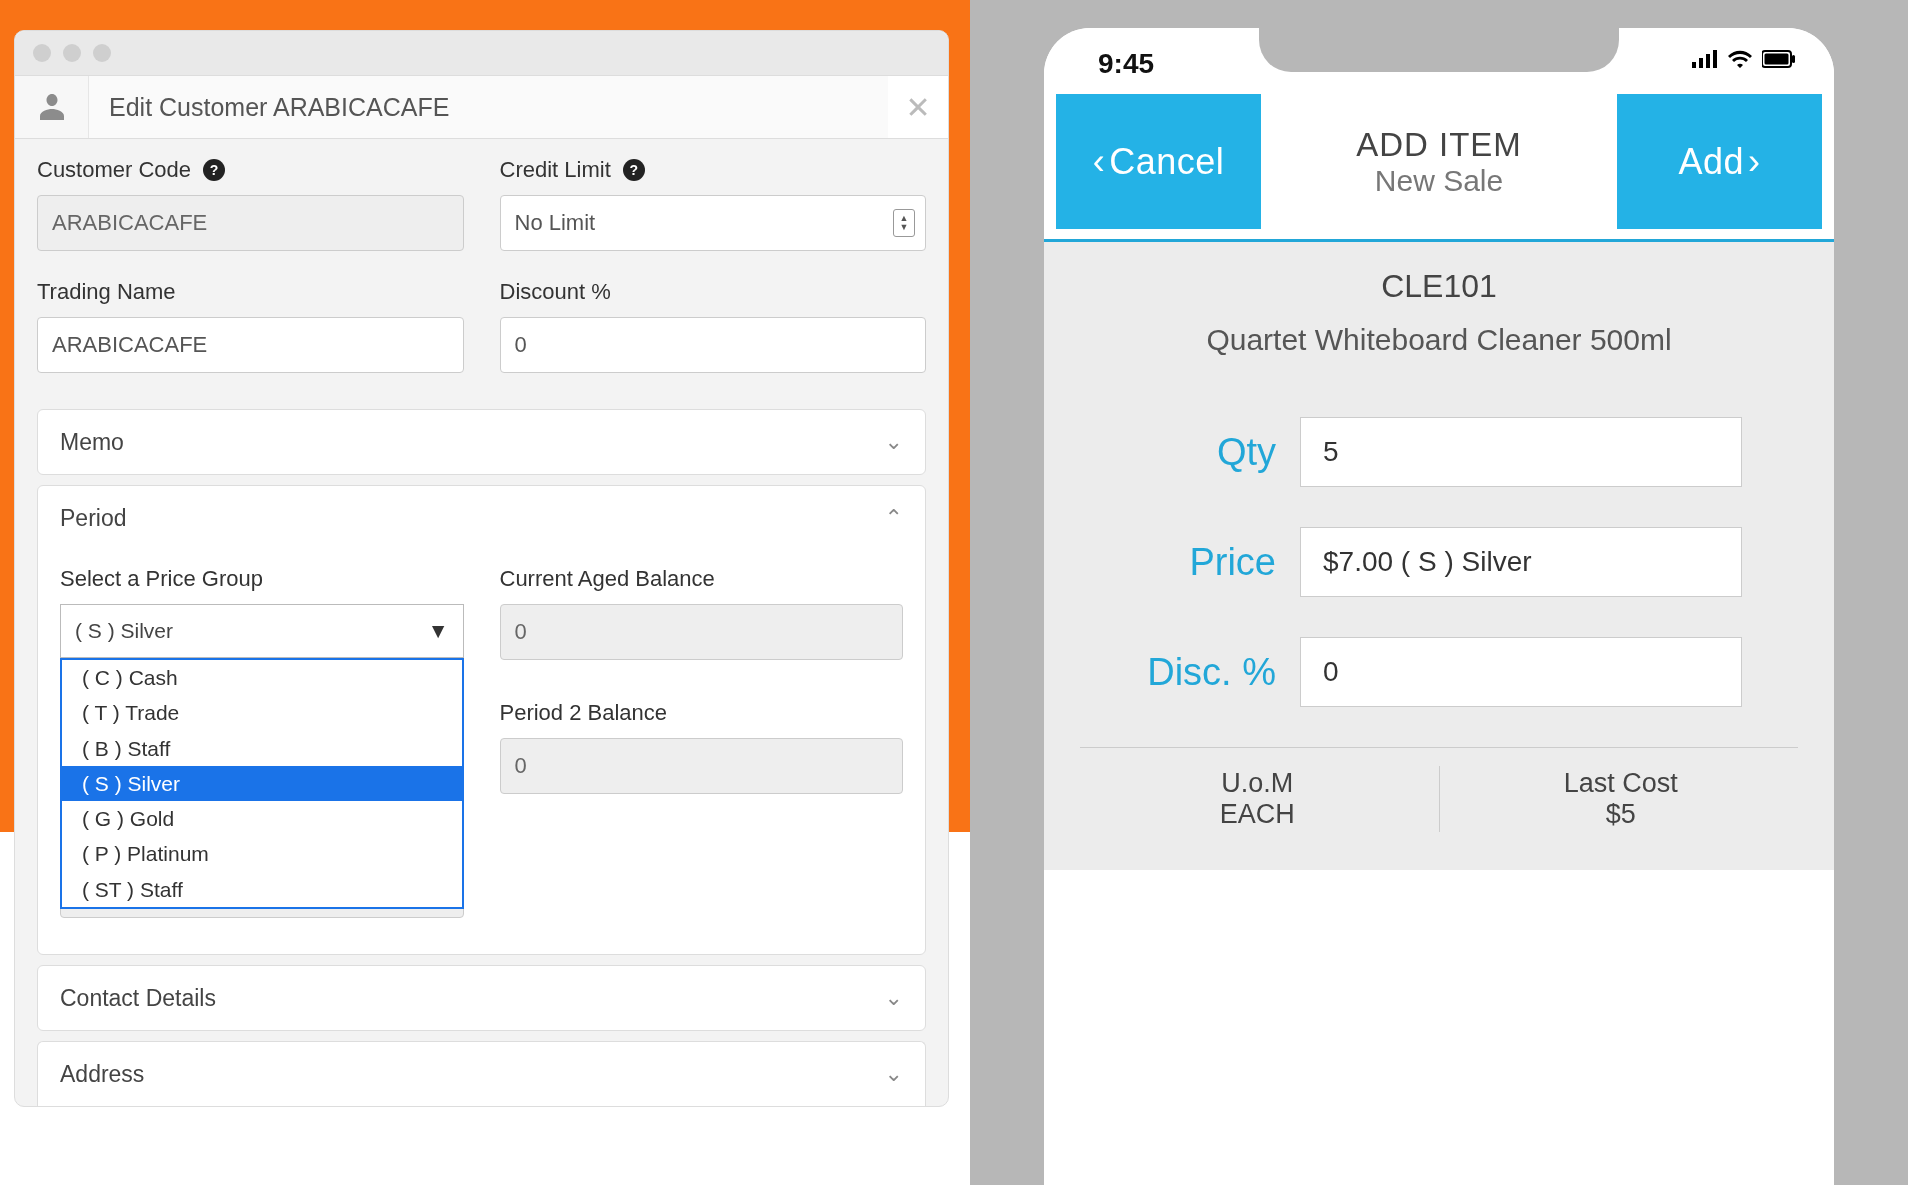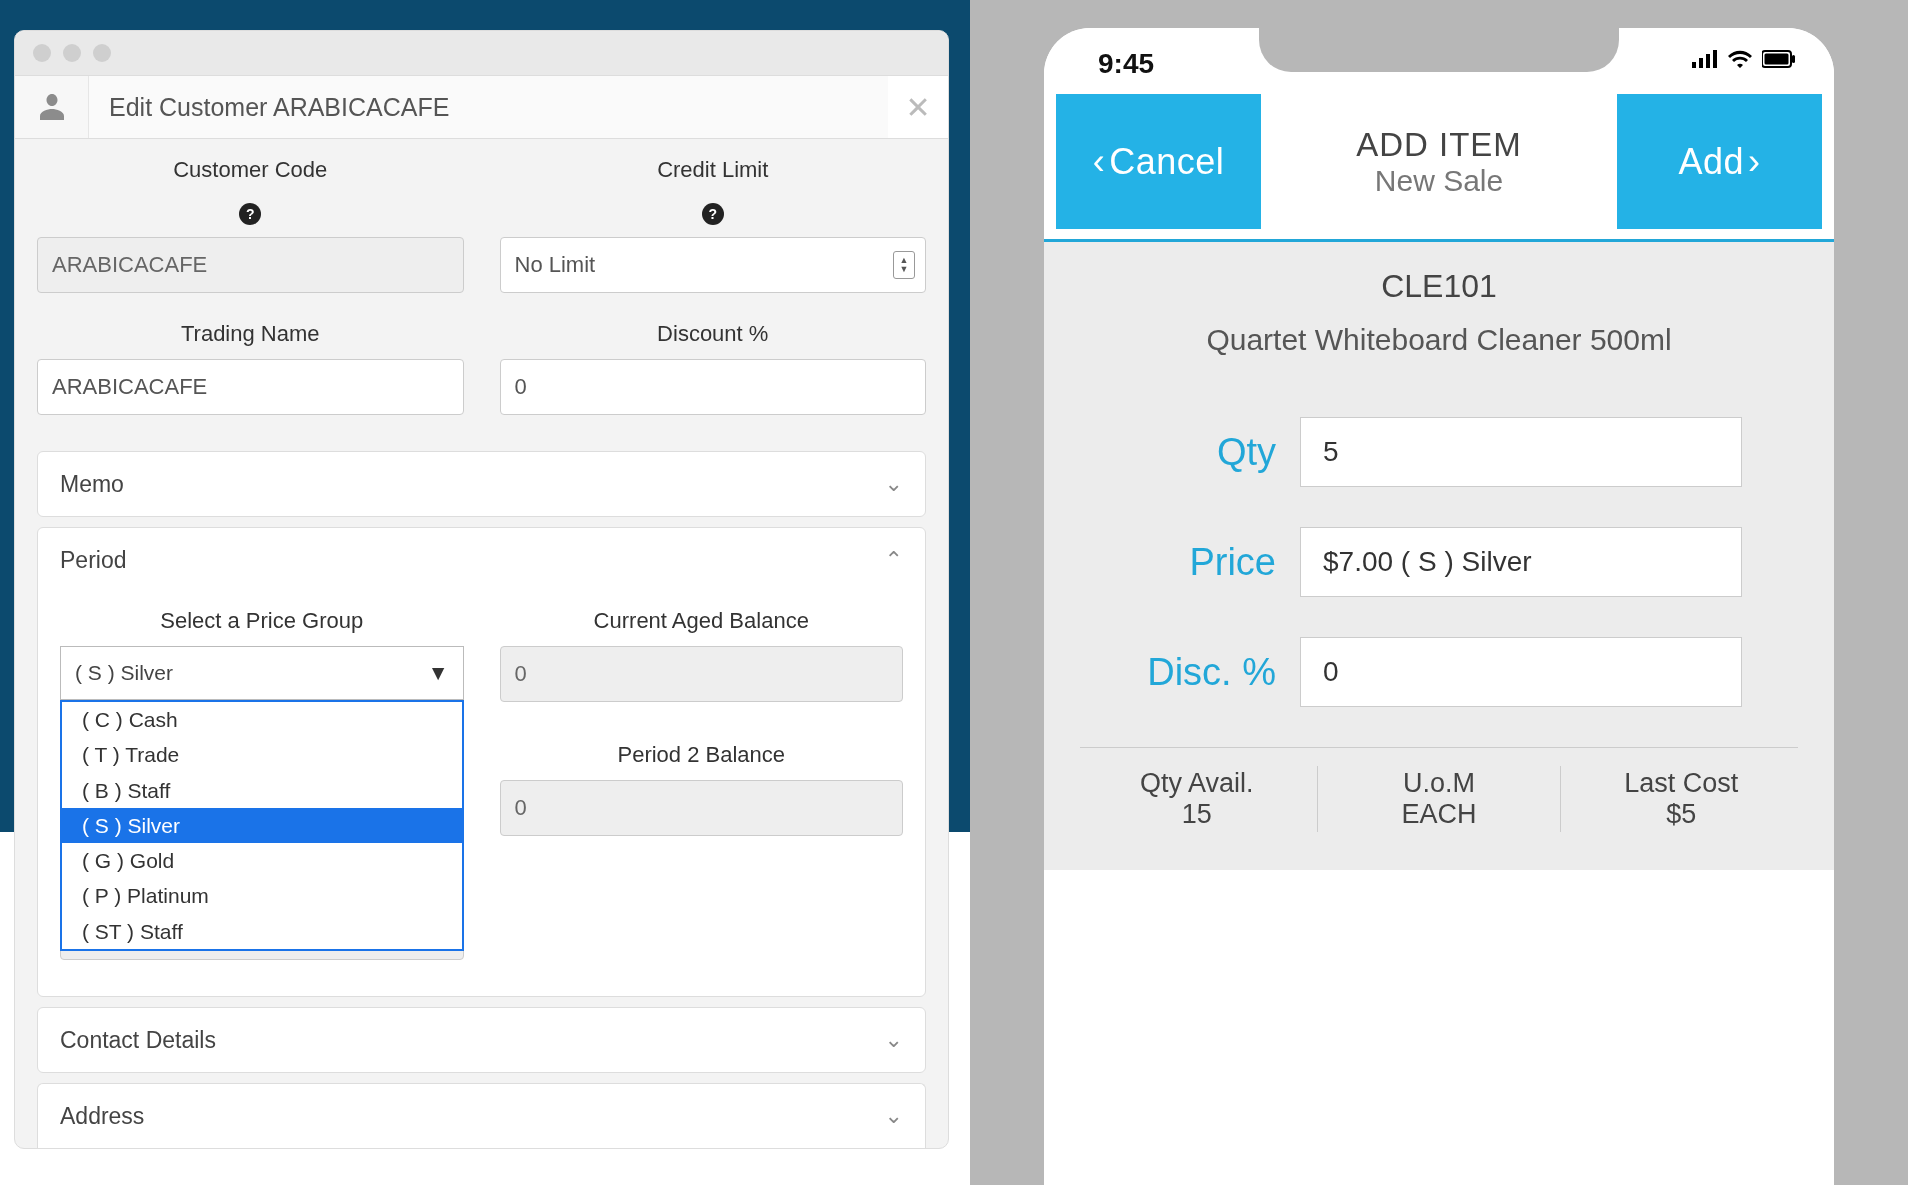--- a/index.html
+++ b/index.html
@@ -15,21 +15,21 @@
     height: 1185px;
     position: relative;
     display: flex;
     background: #fff;
   }
   
   .left-col {
     width: 970px;
     height: 832px;
     padding: 30px 14px 0 14px;
-    background: #0c4a6e;
+    background: #f97316;
   }
   .modal {
     width: 935px;
     border: 1px solid #ddd;
     border-radius: 10px;
     background: #f3f3f3;
   }
   .modal-chrome {
     height: 44px;
     background: #e9e9e9;
@@ -81,22 +81,21 @@
     display: flex;
     gap: 36px;
   }
   .field { flex: 1; margin-bottom: 28px; }
   .lbl {
     font-size: 22px;
     color: #333;
     margin-bottom: 12px;
     display: flex;
     align-items: center;
-    gap: 20px;
-    flex-direction: column;
+    gap: 12px;
   }
   .help-q {
     display:inline-flex; align-items:center; justify-content:center;
     width: 22px; height: 22px;
     border-radius: 50%;
     background: #222; color: #fff;
     font-size: 14px; font-weight: 700;
   }
   .input, .select, .readonly {
     height: 56px;
@@ -458,24 +457,20 @@
           <div class="ph-row">
             <div class="ph-lbl">Disc. %</div>
             <div class="ph-inp">0</div>
           </div>
         </div>
 
         <div class="divider"></div>
 
         <div class="info-row">
           <div class="info-cell">
-            <div class="info-lbl">Qty Avail.</div>
-            <div class="info-val">15</div>
-          </div>
-          <div class="info-cell">
             <div class="info-lbl">U.o.M</div>
             <div class="info-val">EACH</div>
           </div>
           <div class="info-cell">
             <div class="info-lbl">Last Cost</div>
             <div class="info-val">$5</div>
           </div>
         </div>
       </div>
     </div>

